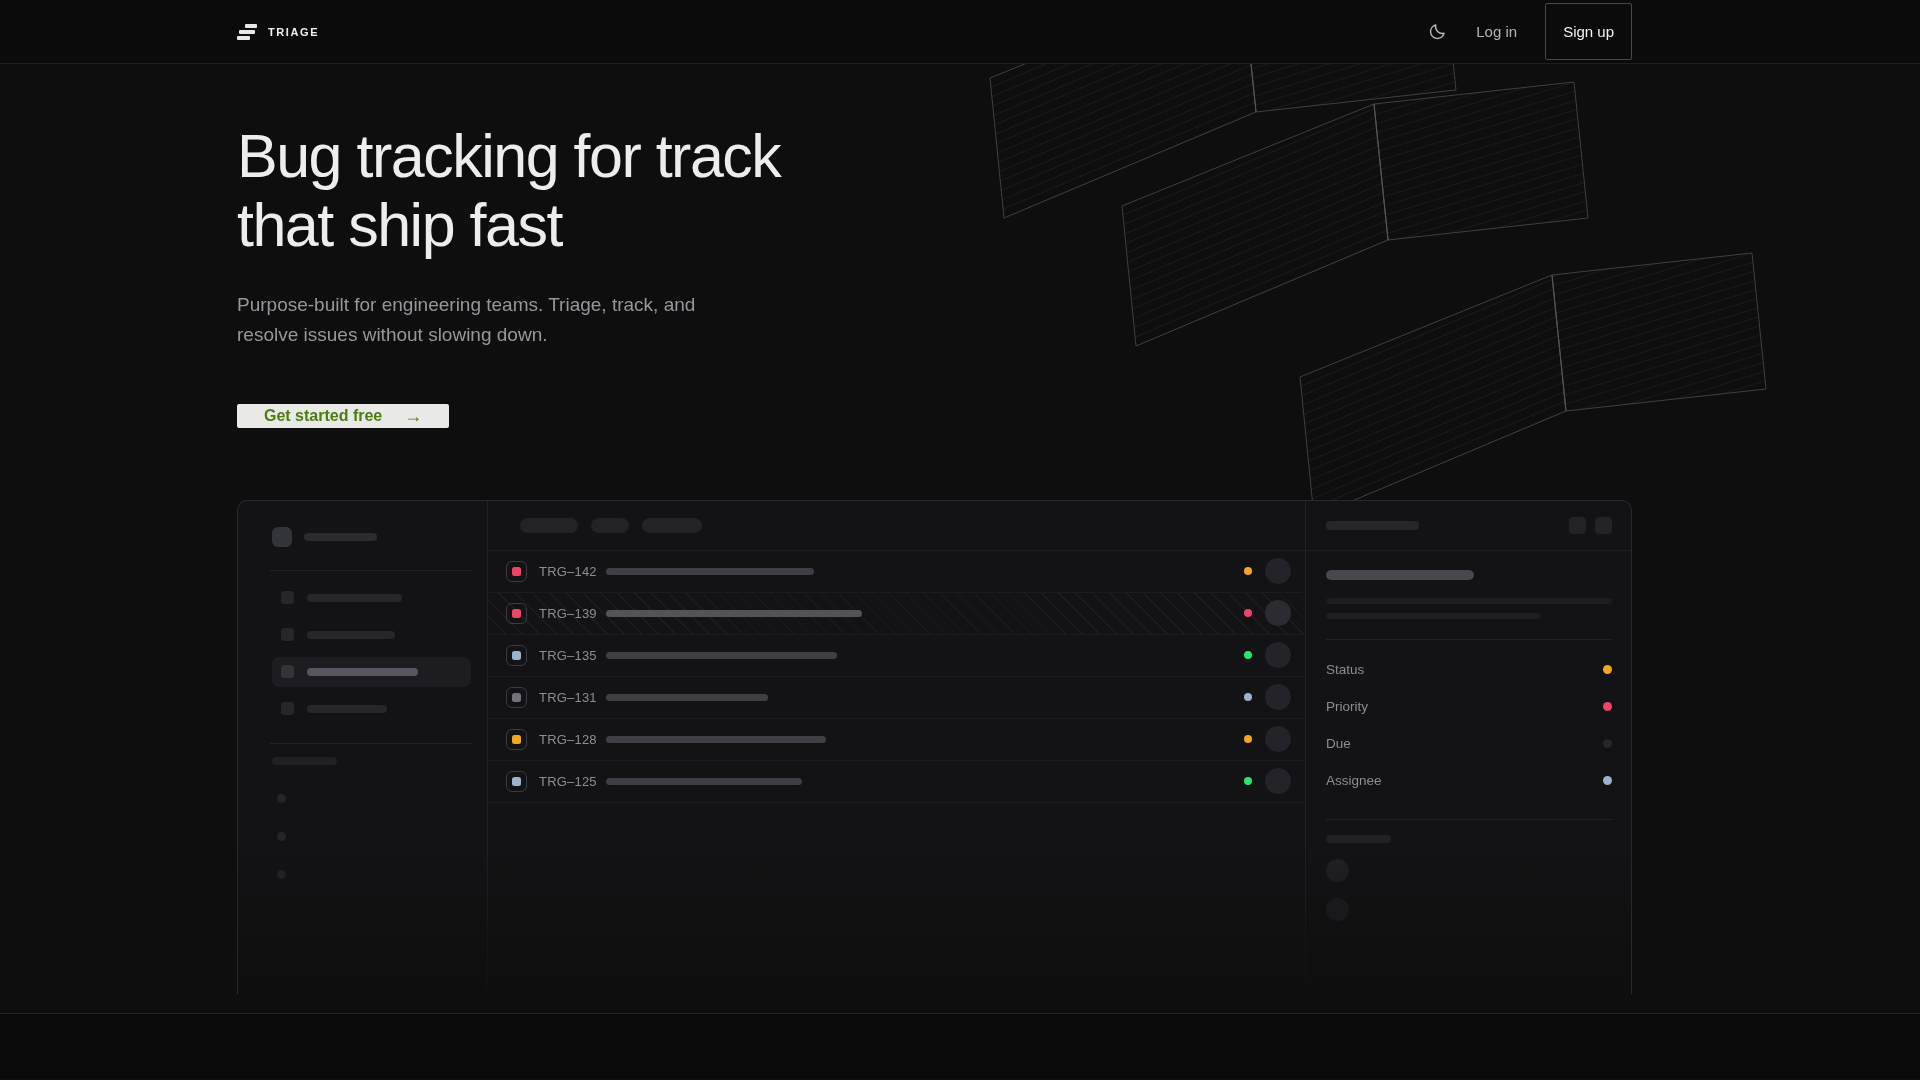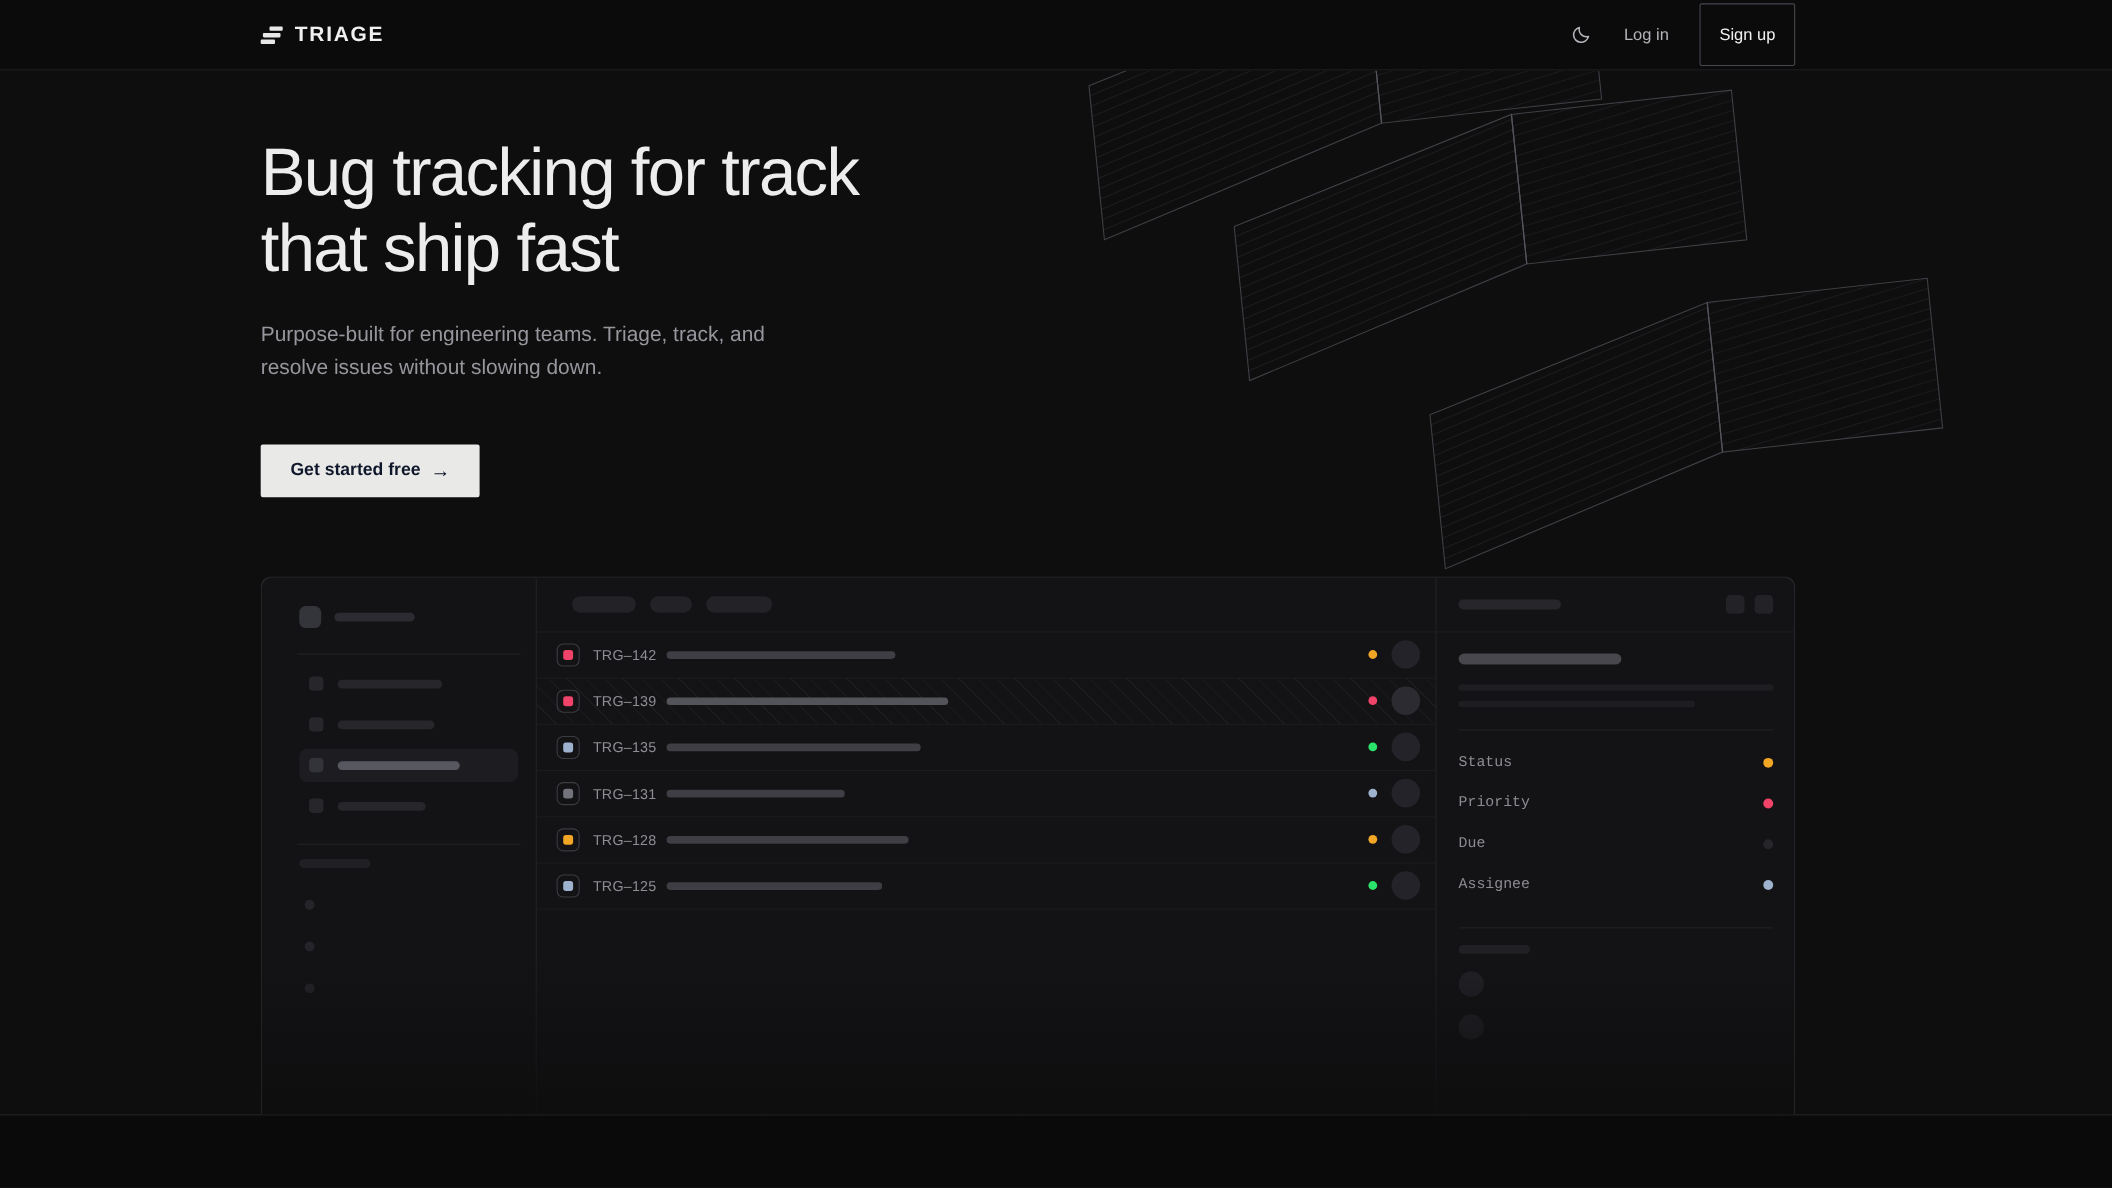--- a/index.html
+++ b/index.html
@@ -9,35 +9,35 @@
 
   
   .header { height:64px; background:#0b0b0c; border-bottom:1px solid #1f1f23; position:relative; z-index:5; }
   .header .shell { height:100%; display:flex; align-items:center; justify-content:space-between; }
   .brand { display:flex; align-items:center; gap:11px; cursor:pointer; }
   .logo-mark { width:20px; height:16px; display:flex; flex-direction:column; justify-content:space-between; }
   .logo-mark i { display:block; height:4px; border-radius:1px; background:#e8e8e8; }
   .logo-mark i:nth-child(1){ width:12px; align-self:flex-end; }
   .logo-mark i:nth-child(2){ width:16px; align-self:center; }
   .logo-mark i:nth-child(3){ width:13px; align-self:flex-start; }
-  .brand-name { font-size:19px; font-weight:700; letter-spacing:1.6px; color:#f0f0f1; }
+  .brand-name { font-size:11px; font-weight:700; letter-spacing:1.6px; color:#f0f0f1; }
   .header-right { display:flex; align-items:center; gap:28px; }
   .theme-toggle { width:22px; height:22px; display:flex; align-items:center; justify-content:center; cursor:pointer; }
   .login-link { font-size:15px; color:#b4b4ba; cursor:pointer; }
   .signup-btn { font-size:15px; color:#f2f2f3; background:transparent; border:1px solid #47474d;
                 padding:19px 17px; border-radius:2px; cursor:pointer; font-family:inherit; }
 
   
   .main { position:relative; height:950px; background:#0e0e0f; border-bottom:1px solid #232327; overflow:hidden; }
   .deco-svg { position:absolute; top:0; left:0; width:1920px; height:950px; pointer-events:none; z-index:0; }
   .hero-copy { position:relative; z-index:2; padding-top:58px; }
   .hero-title { font-size:61px; font-weight:500; letter-spacing:-1.5px; line-height:1.13; color:#ededee; }
   .hero-sub { margin-top:30px; font-size:19px; line-height:1.58; color:#96969d; max-width:520px; }
-  .cta-btn { margin-top:54px; display:inline-flex; align-items:center; gap:9px; background:#e9e9e8; color:#0f172a;
-             border:none; font-family:inherit; font-size:16px; font-weight:700; padding:15px 27px; border-radius:2px; cursor:pointer; }
+  .cta-btn { margin-top:54px; display:inline-flex; align-items:center; gap:22px; background:#e9e9e8; color:#4d7c0f;
+             border:none; font-family:inherit; font-size:16px; font-weight:700; padding:3px 27px; border-radius:2px; cursor:pointer; }
   .cta-arrow { font-size:18px; font-weight:400; line-height:1; }
 
   
   .mockup { position:relative; z-index:2; margin-top:72px; height:494px; display:flex;
             background:#131315; border:1px solid #29292d; border-bottom:none; border-radius:10px 10px 0 0; overflow:hidden;padding-left:16px; }
   .m-col-divider { width:1px; background:#222226; }
 
   
   .m-sidebar { width:233px; padding:26px 16px 0 18px; flex-shrink:0; }
   .ws-row { display:flex; align-items:center; gap:12px; margin-bottom:23px; }
@@ -79,21 +79,21 @@
   .detail-header { height:50px; display:flex; align-items:center; padding:0 19px 0 20px; border-bottom:1px solid #1f1f23; }
   .dh-bar { width:93px; height:9px; border-radius:4px; background:#26262b; }
   .dh-actions { margin-left:auto; display:flex; gap:9px; }
   .dh-btn { width:17px; height:17px; border-radius:4px; background:#222227; cursor:pointer; }
   .detail-body { padding:19px 19px 0 20px; }
   .dt-title { width:148px; height:10px; border-radius:5px; background:#47474d; }
   .dt-desc1 { width:100%; height:6px; border-radius:3px; background:#1d1d22; margin-top:18px; }
   .dt-desc2 { width:75%; height:6px; border-radius:3px; background:#1d1d22; margin-top:9px; }
   .dt-divider { height:1px; background:#222226; margin-top:20px; }
   .field-rows { margin-top:11px; }
-  .field-row { height:37px; display:flex; align-items:center; justify-content:space-between;font-family:Liberation Mono, monospace; }
+  .field-row { height:37px; display:flex; align-items:center; justify-content:space-between; }
   .field-label { font-size:13.5px; color:#8c8c93; }
   .field-dot { width:9px; height:9px; border-radius:50%; background:var(--dot-c,#26262a); }
   .cm-bar { width:65px; height:8px; border-radius:4px; background:#202025; margin-top:15px; }
   .cm-avatar { width:23px; height:23px; border-radius:50%; background:#212126; margin-top:16px; }
 
   .mockup-fade { position:absolute; left:0; right:0; bottom:0; height:150px; z-index:3; pointer-events:none;
                  background:linear-gradient(180deg, rgba(13,13,14,0) 0%, rgba(13,13,14,0.88) 100%); }
 
   
   .footer { height:65px; background:#0a0a0b; }

